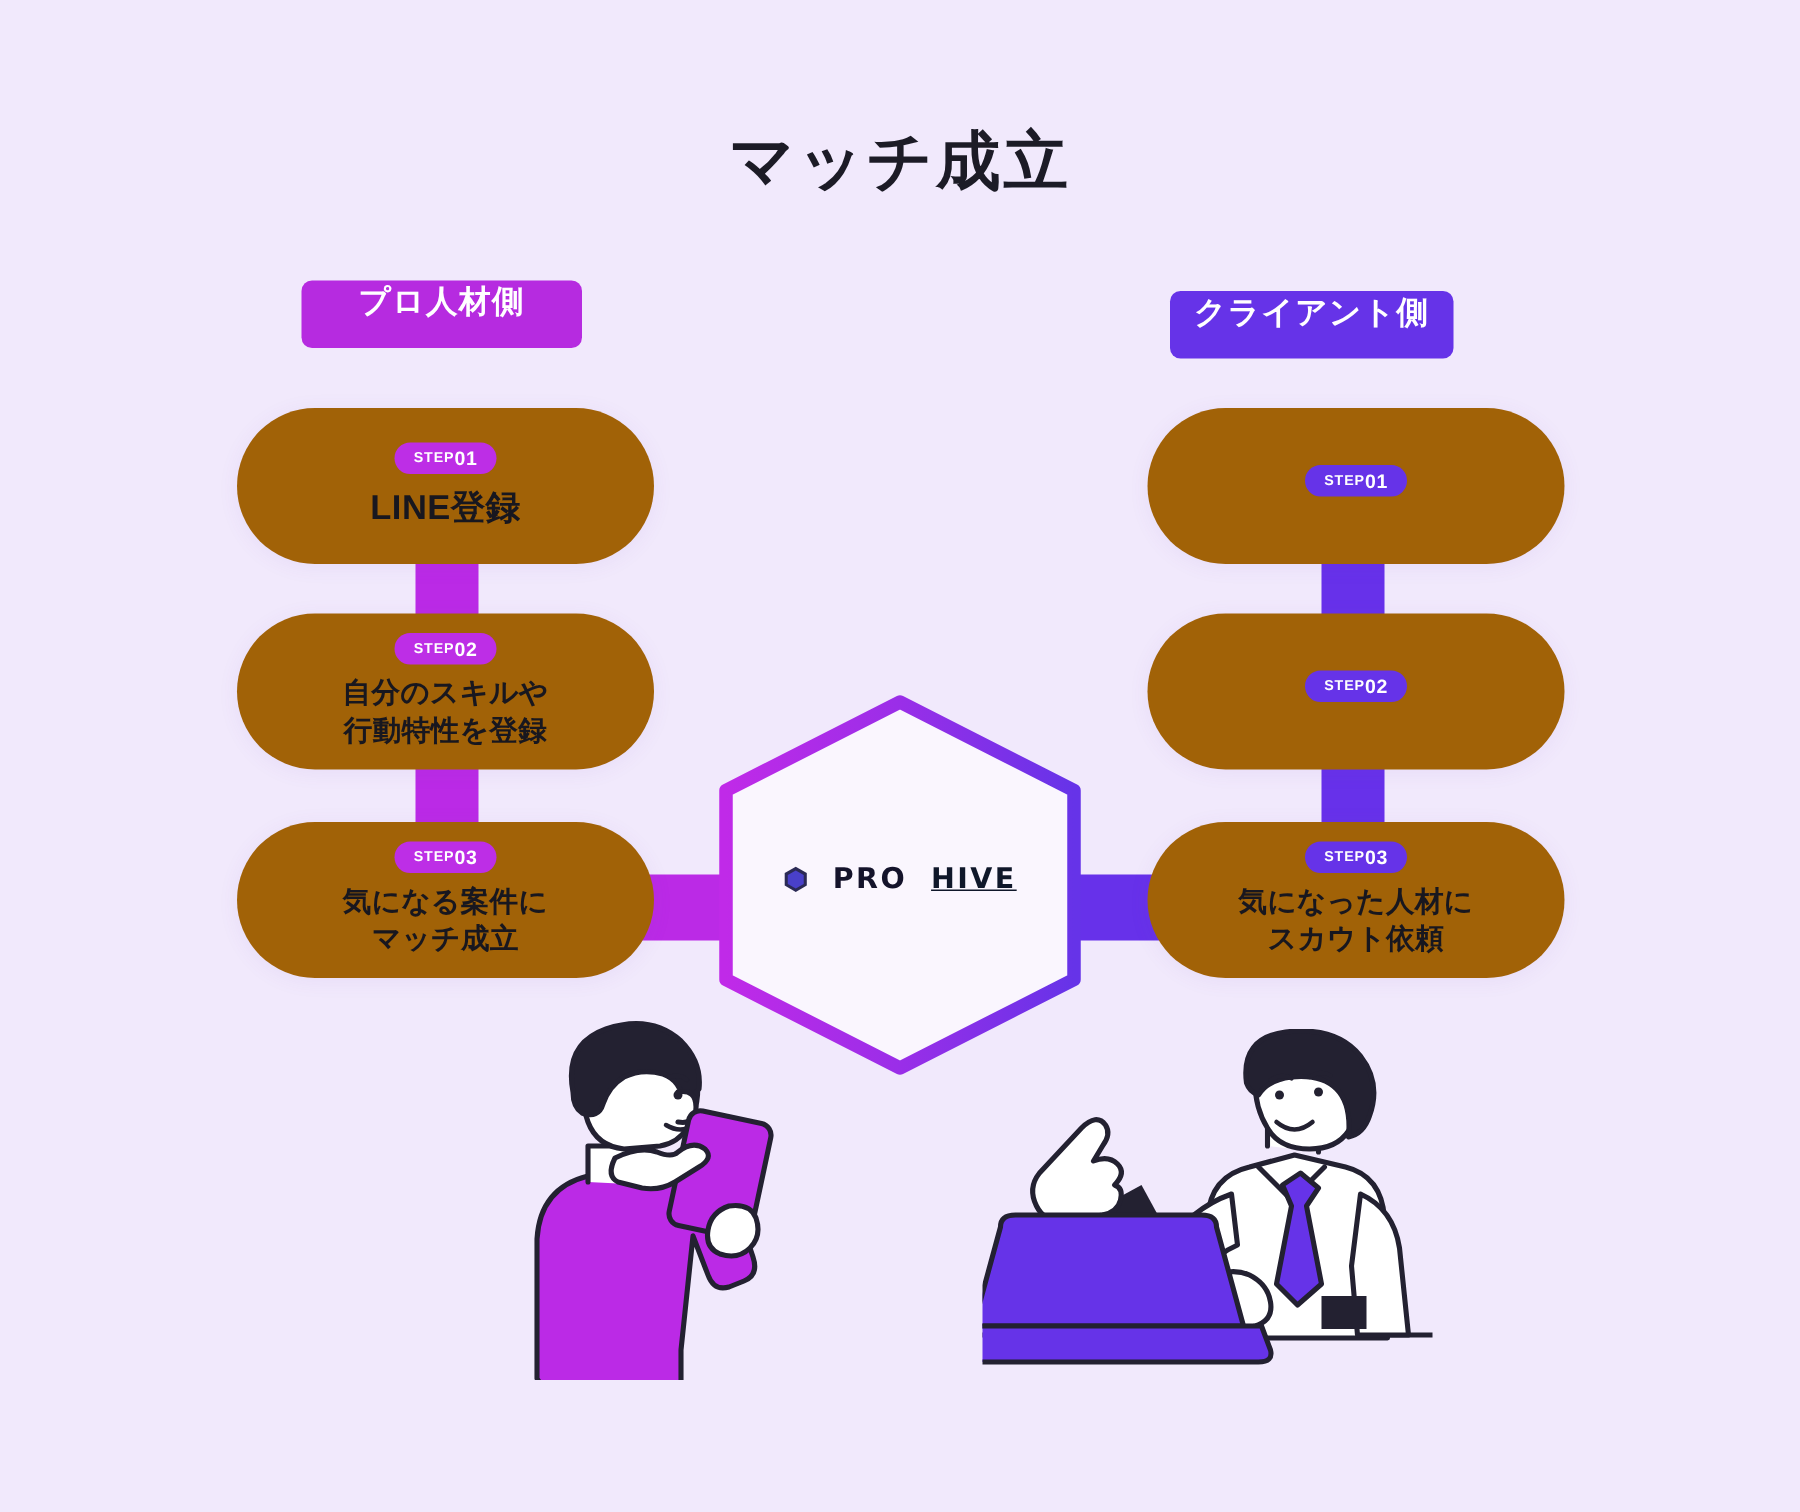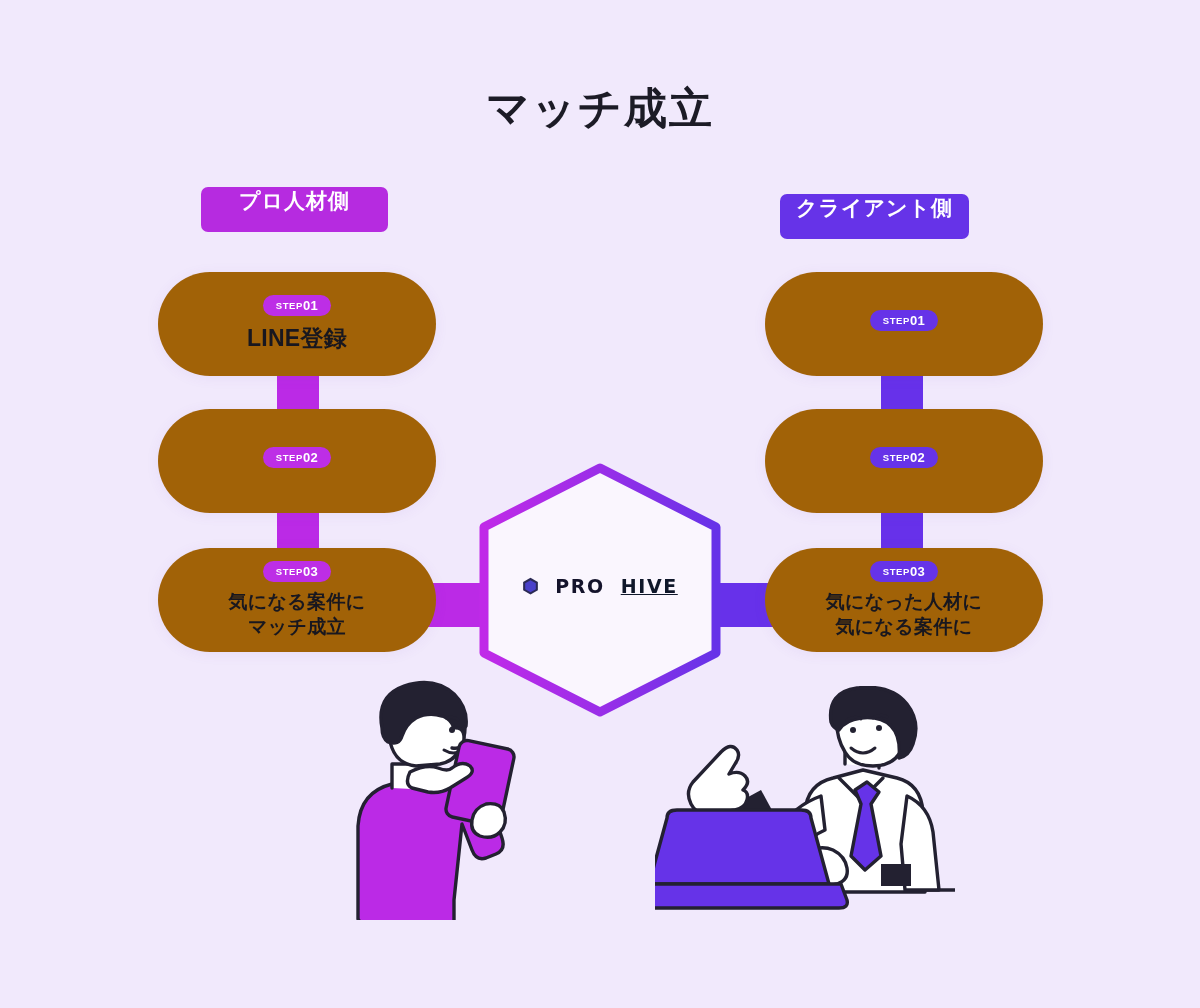--- a/index.html
+++ b/index.html
@@ -218,20 +218,22 @@
       <span class="step-num">01</span>
   </span>
   <div class="card-text single">LINE登録</div>
 </div>
 
 <div class="card card-left card-r2">
   <span class="step-badge badge-pink">
     <span class="step-word">STEP</span>
       <span class="step-num">02</span>
   </span>
+  <div class="card-text">自分のスキルや
+行動特性を登録</div>
 </div>
 
 <div class="card card-left card-r3">
   <span class="step-badge badge-pink">
     <span class="step-word">STEP</span>
       <span class="step-num">03</span>
   </span>
   <div class="card-text">気になる案件に
 マッチ成立</div>
 </div>
@@ -249,21 +251,21 @@
       <span class="step-num">02</span>
   </span>
 </div>
 
 <div class="card card-right card-r3">
   <span class="step-badge badge-blue">
     <span class="step-word">STEP</span>
       <span class="step-num">03</span>
   </span>
   <div class="card-text">気になった人材に
-気になる案件に</div>
+スカウト依頼</div>
 </div>
 
 <div class="hex-wrap">
   <svg width="252" height="256" viewBox="0 0 252 256">
     <defs>
       <linearGradient id="hexgrad" x1="0" y1="0.5" x2="1" y2="0.5">
         <stop offset="0%" stop-color="#c02ae8"></stop>
         <stop offset="50%" stop-color="#9a2ee8"></stop>
         <stop offset="100%" stop-color="#6633e8"></stop>
       </linearGradient>

